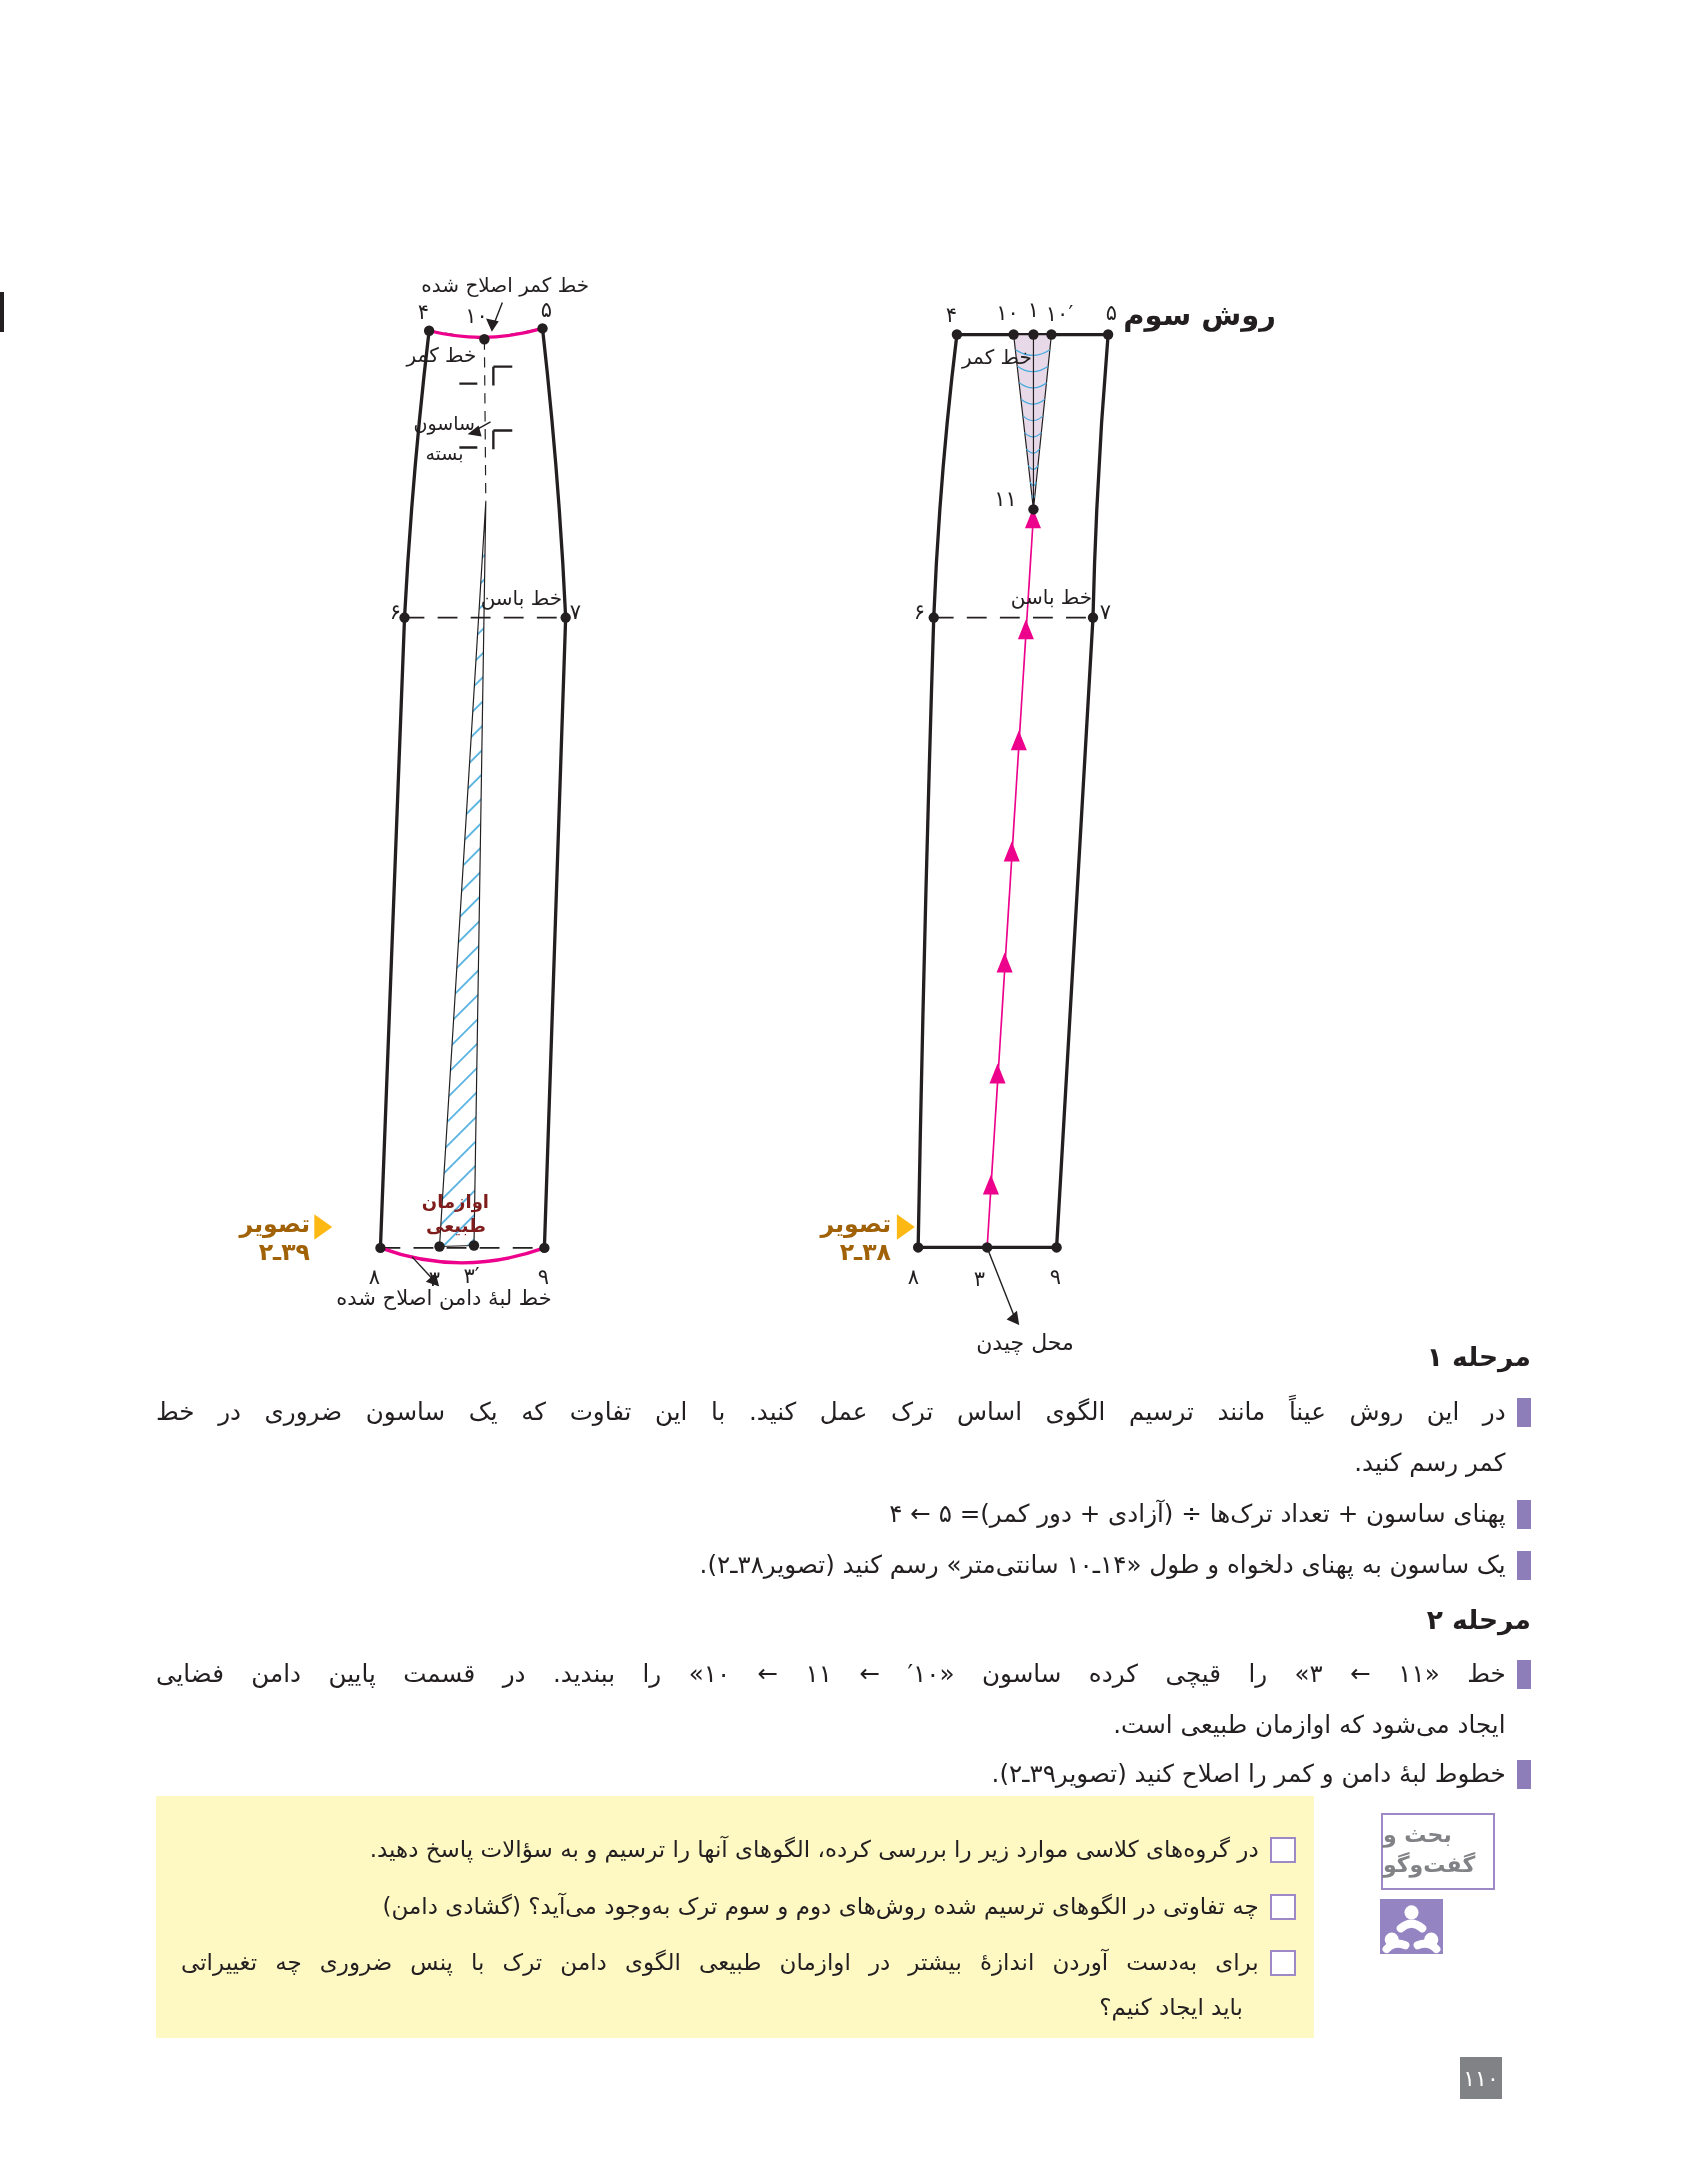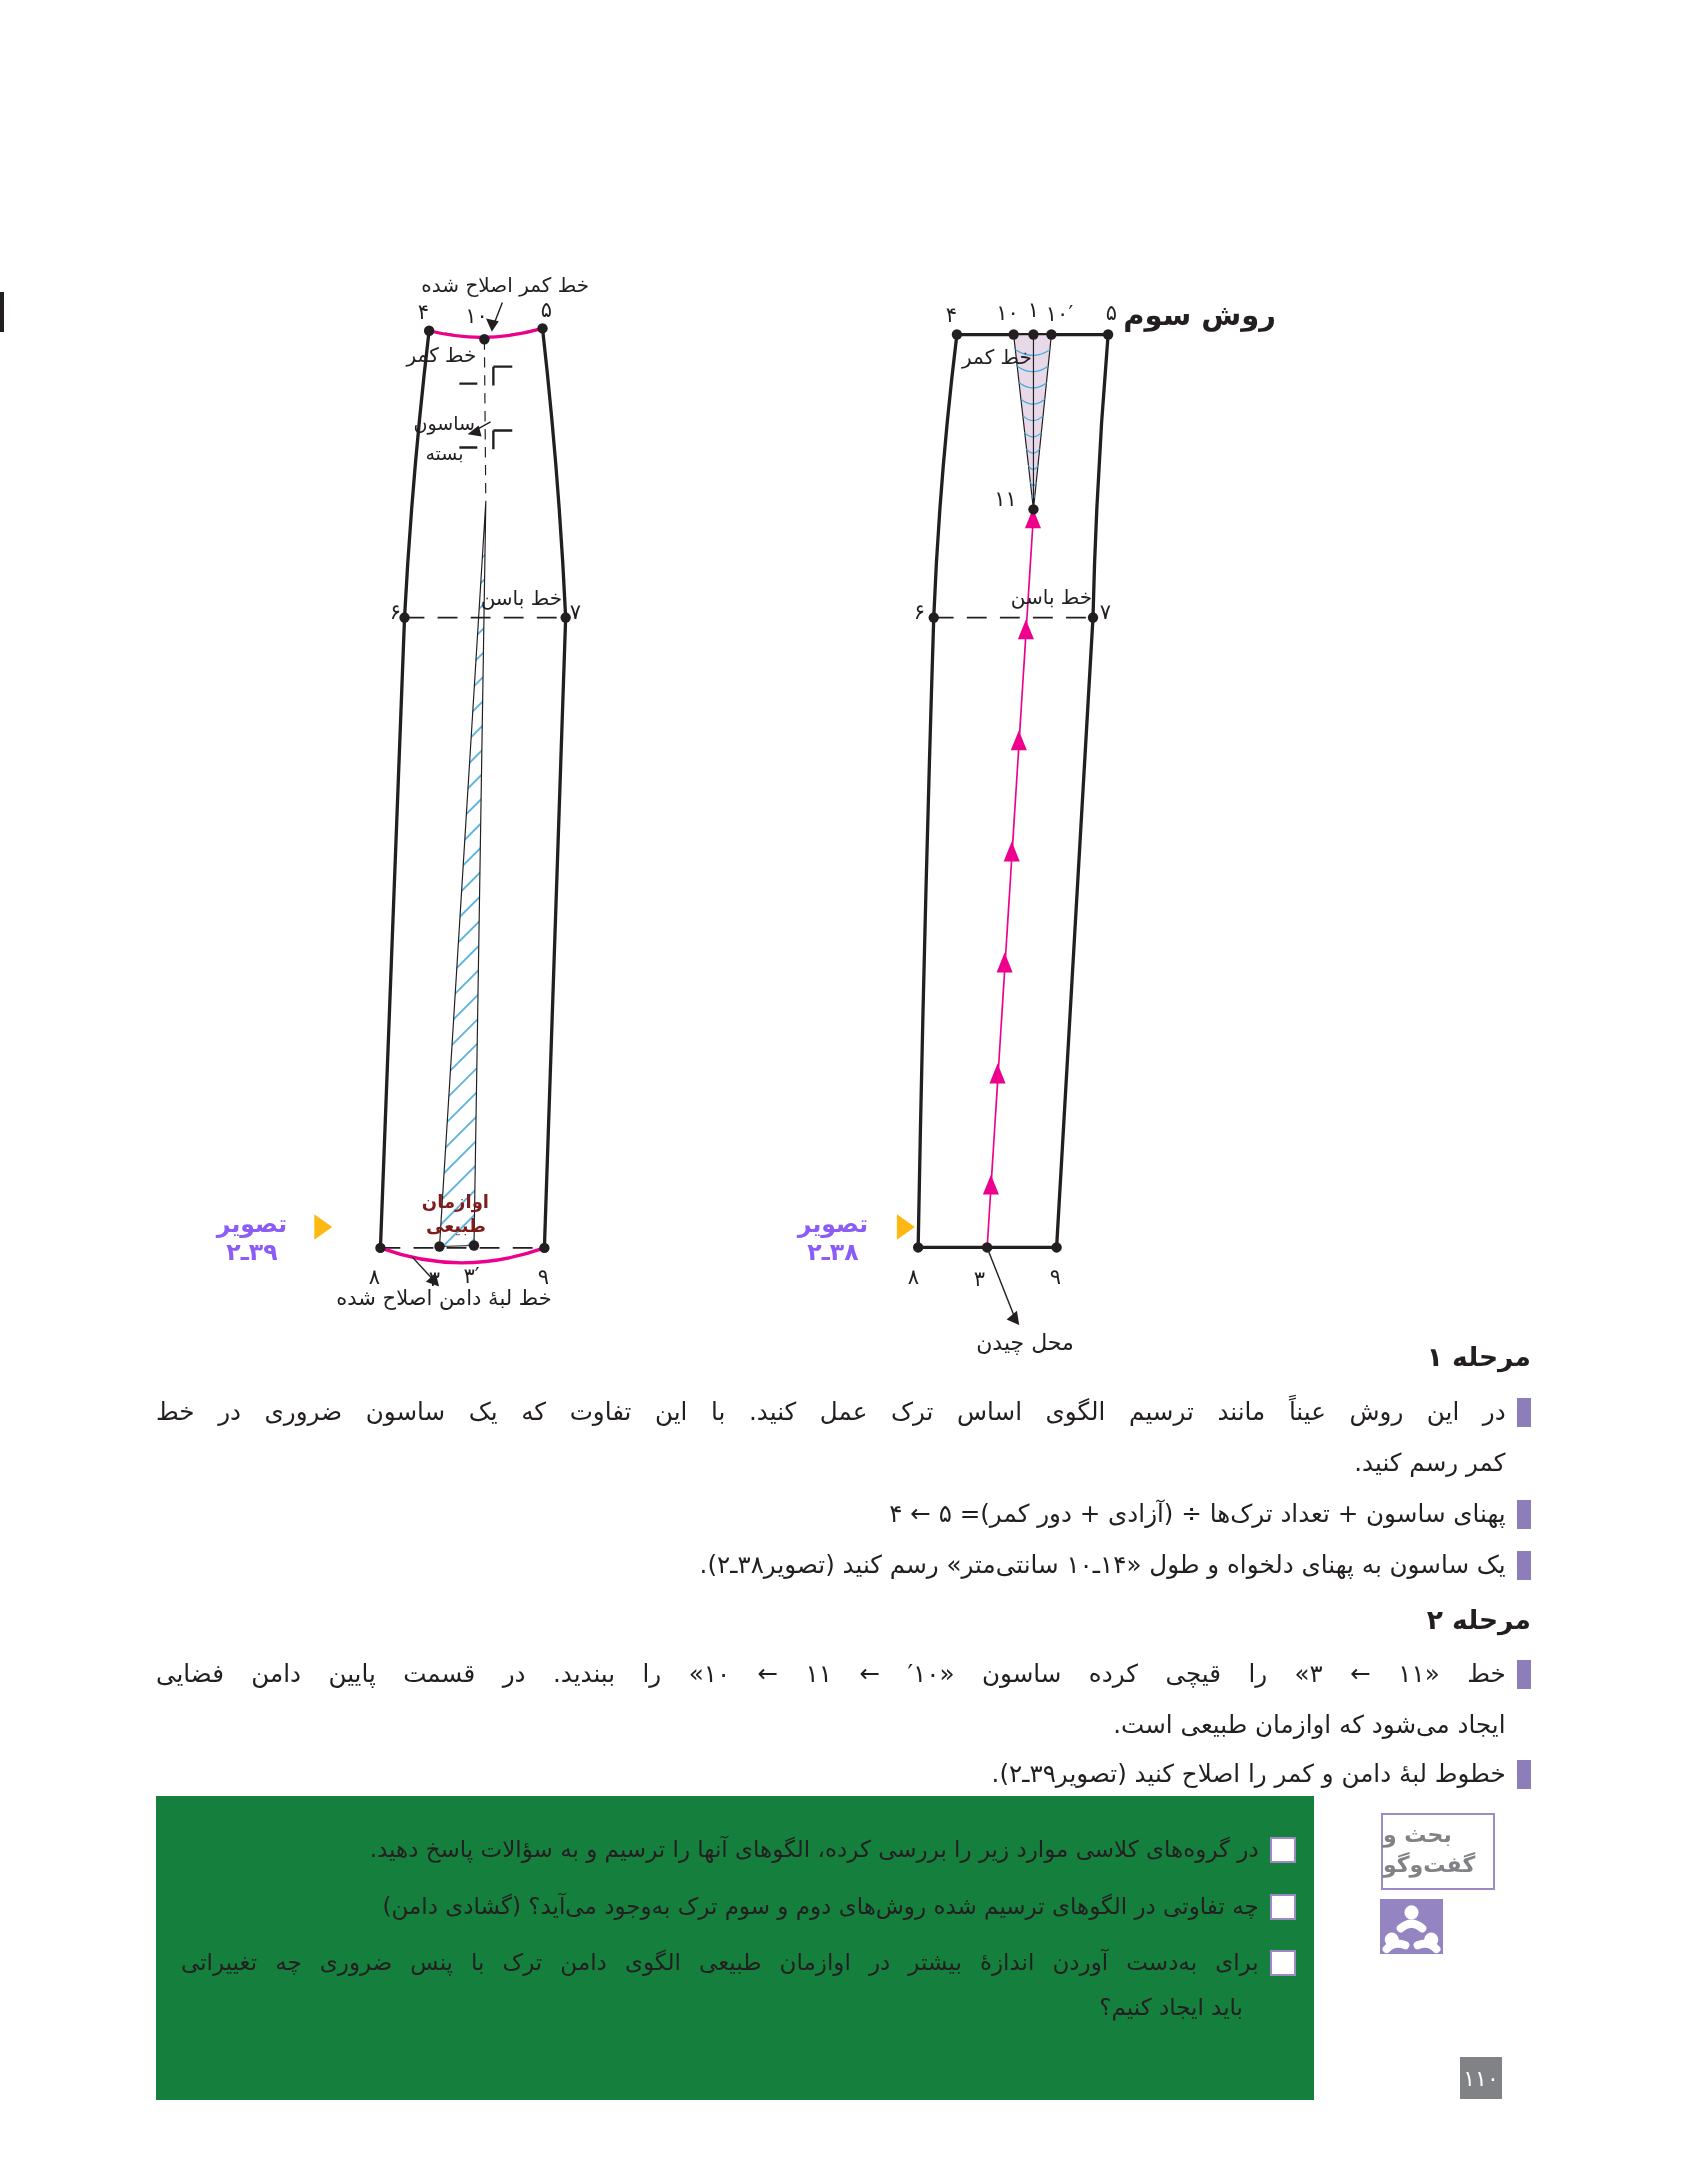--- a/index.html
+++ b/index.html
@@ -2,29 +2,29 @@
 <html lang="fa" dir="rtl" style="font-size:7.6px"><head>
 <meta charset="utf-8">
 <style>
   html,body{margin:0;padding:0;background:#fff;}
   .page{position:relative;width:1687px;height:2183px;background:#ffffff;overflow:hidden;
         font-family:"DejaVu Sans",sans-serif;color:#231f20;direction:rtl;}
   svg.art{position:absolute;left:0;top:0;z-index:1;}
   .lbl{position:absolute;z-index:3;direction:rtl;white-space:nowrap;}
   .pt{position:absolute;z-index:3;width:43px;text-align:center;font-size:21px;font-weight:500;}
   .title{position:absolute;right:411px;top:298px;font-size:29px;font-weight:bold;}
-  .caption{position:absolute;z-index:3;font-size:23.6px;font-weight:bold;color:#8b5cf6;text-align:center;}
+  .caption{position:absolute;z-index:3;font-size:23.6px;font-weight:bold;color:#a16207;text-align:right;}
   .heading{position:absolute;right:156px;font-size:26.5px;font-weight:bold;z-index:3;}
   .tline{position:absolute;right:156px;width:1375px;display:flex;gap:11.3px;align-items:flex-start;z-index:3;
          font-size:24.6px;line-height:35px;}
   .bsq{flex:0 0 14px;height:29px;background:#8d7eba;margin-top:3.8px;}
   .btxt{flex:1;text-align:right;}
   .btxt.full{text-align:justify;text-align-last:justify;}
   .cont{padding-right:25.5px;}
-  .dbox{position:absolute;left:156px;top:1796px;width:1158px;height:304px;background:#15803d;z-index:2;}
+  .dbox{position:absolute;left:156px;top:1796px;width:1158px;height:242px;background:#fef9c3;z-index:2;}
   .ditem{position:absolute;right:18px;width:1115px;display:flex;gap:11.3px;align-items:flex-start;
          font-size:23px;line-height:32px;}
   .chk{flex:0 0 22px;height:22px;background:#ffffff;border:2.4px solid #9c89c5;margin-top:3.8px;}
   .dtxt{flex:1;text-align:right;}
   .dtxt.full{text-align:justify;text-align-last:justify;}
   .dcont{padding-right:53px;}
   .sidebox{position:absolute;left:1381px;top:1813px;width:110px;height:68px;background:#fff;
            border:2.8px solid #9c89c5;z-index:3;text-align:left;color:#808285;font-weight:bold;
            font-size:22px;line-height:30px;padding-top:4.7px;}
   .sideicon{position:absolute;left:1380px;top:1899px;width:63px;height:55px;background:#9584c2;z-index:3;}

